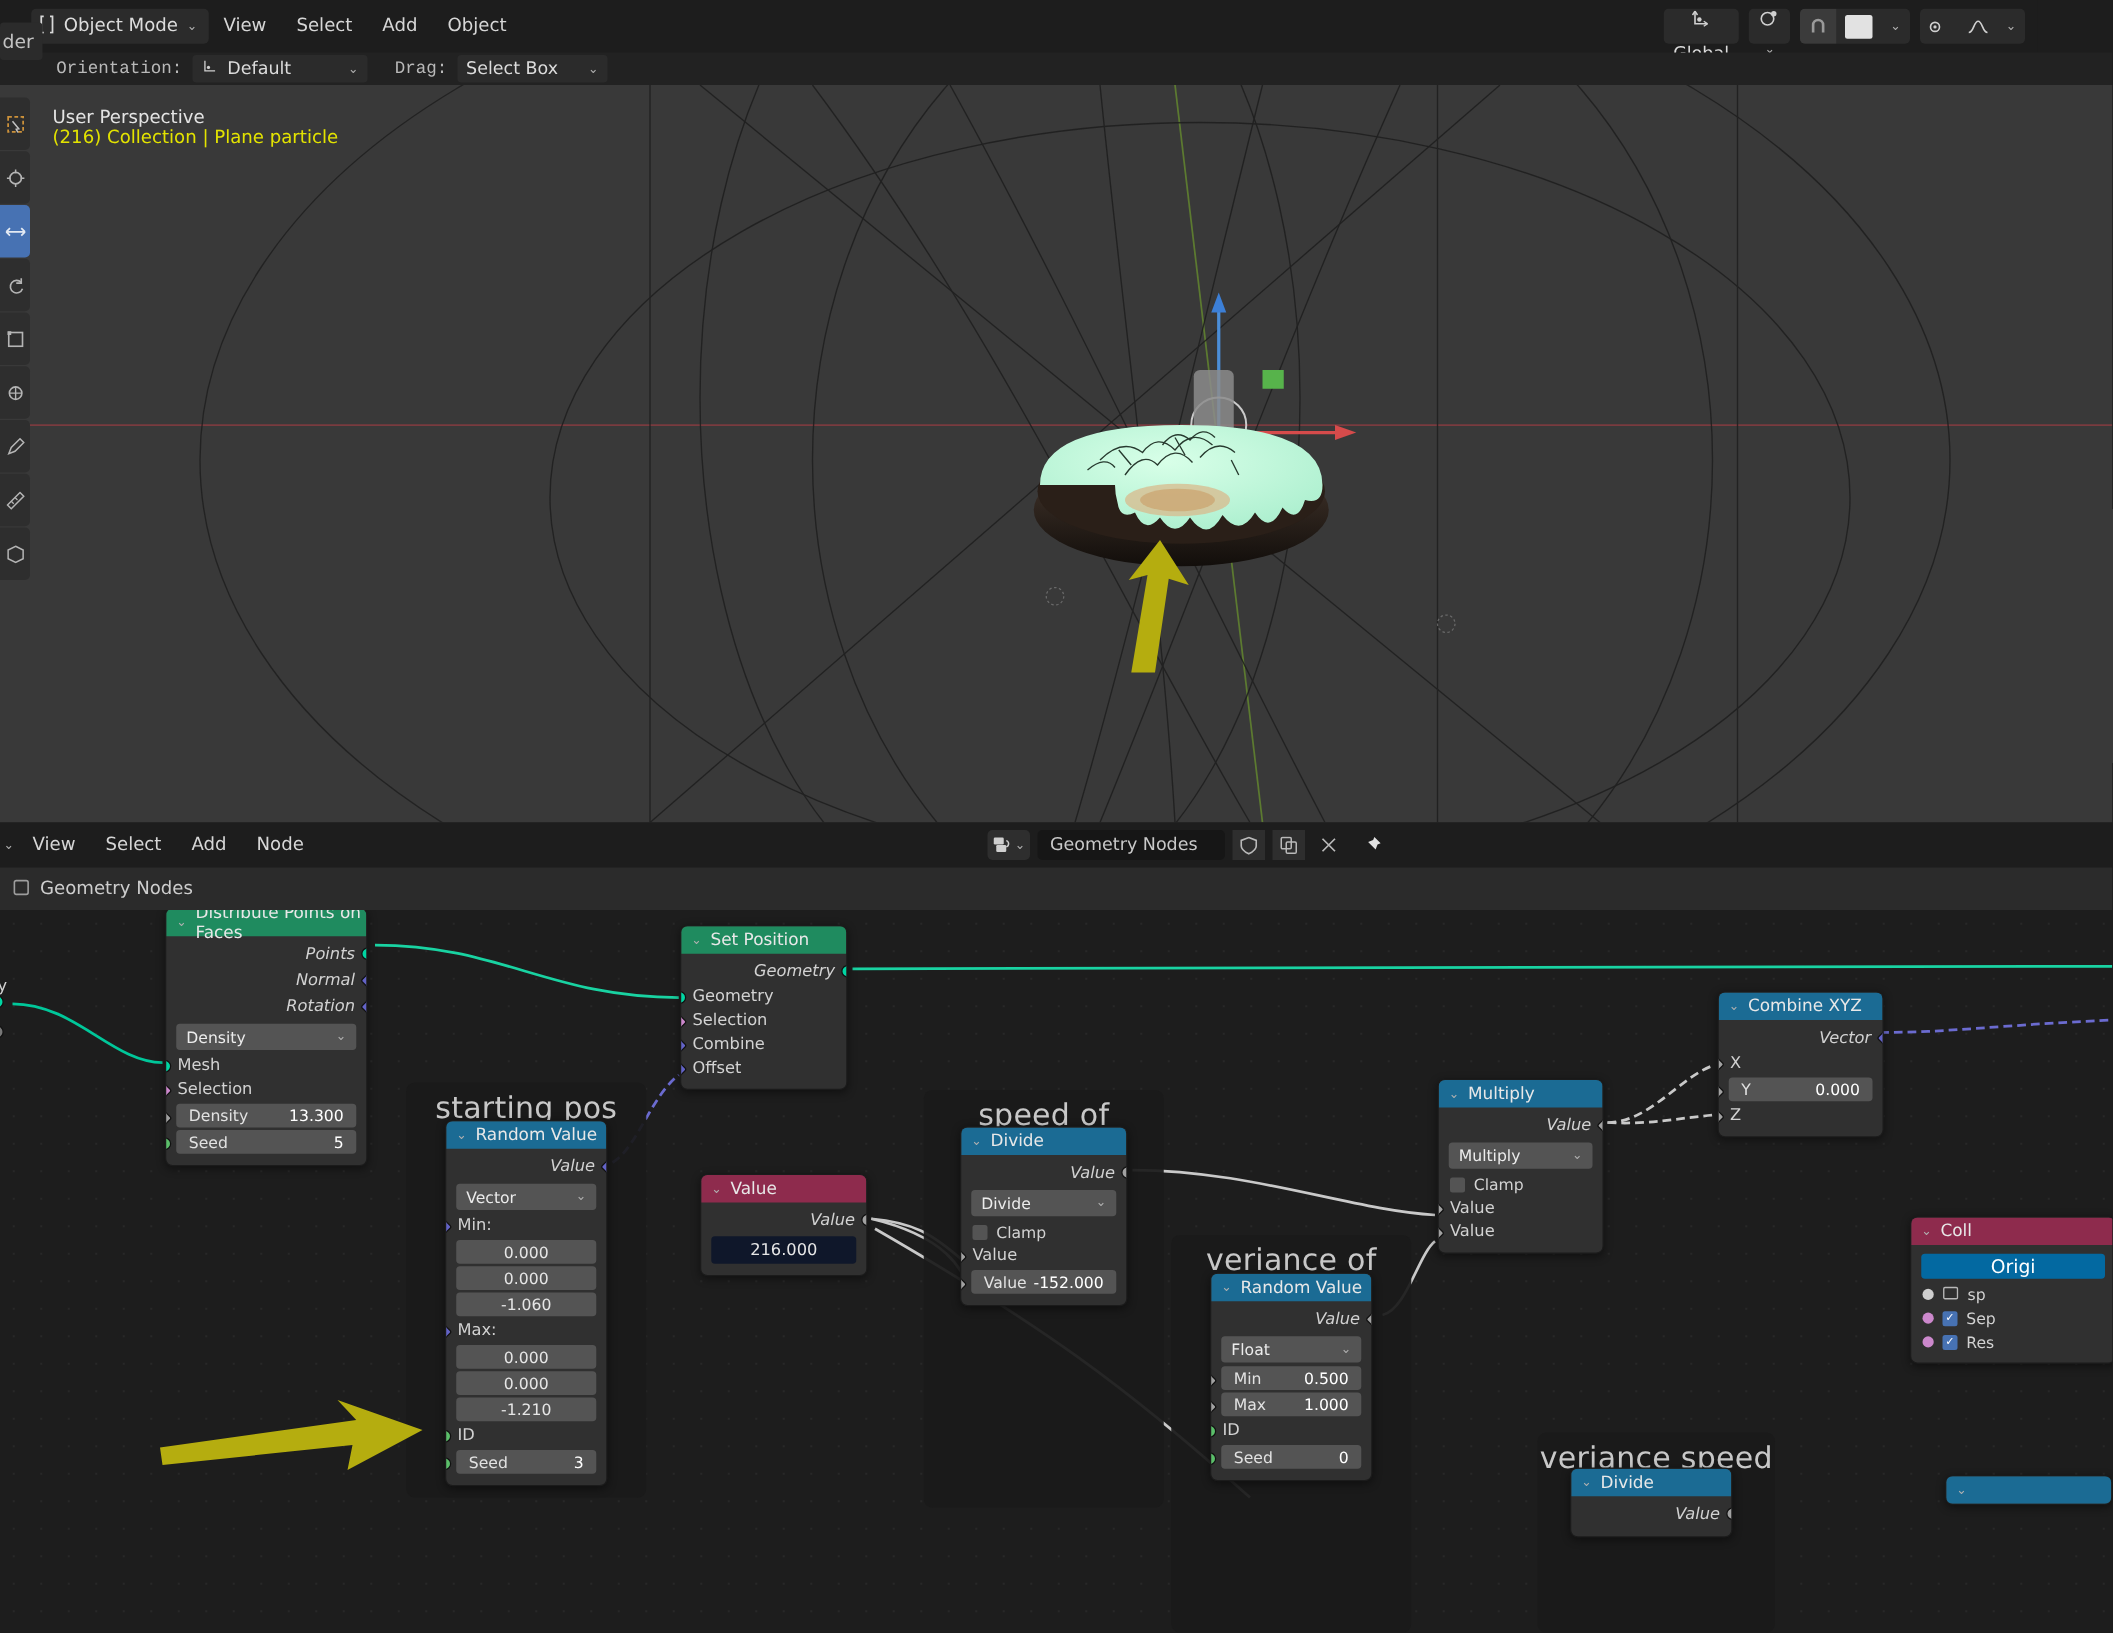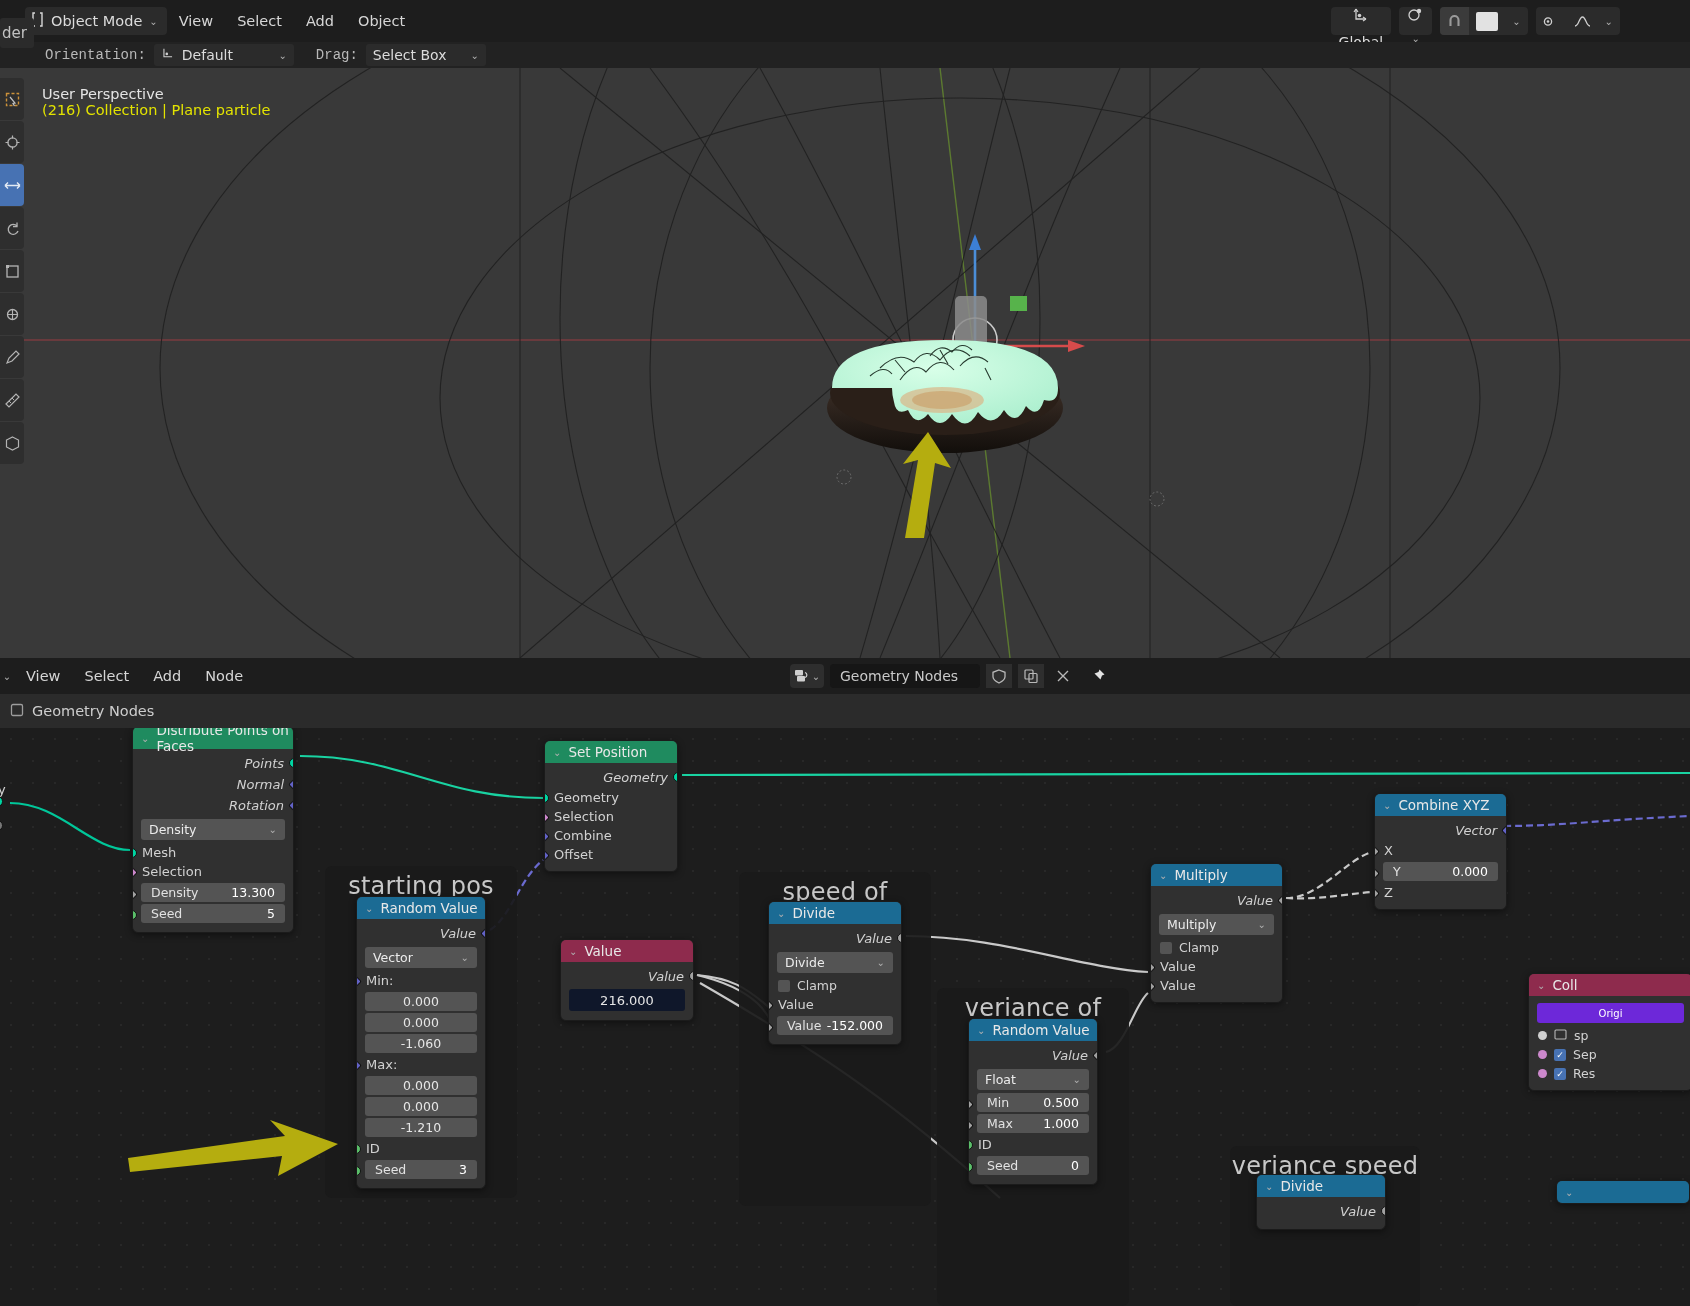--- a/index.html
+++ b/index.html
@@ -102,22 +102,22 @@
   .select { height:21px; margin:3px 8px; background:#545454; border-radius:3px;
      display:flex; align-items:center; justify-content:space-between; padding:0 8px;
      color:#ececec; font-size:12.5px; }
   .chk { display:flex; align-items:center; gap:7px; padding:2px 9px; color:#d2d2d2;
      font-size:12.5px;}
   .box { width:12px; height:12px; background:#545454; border-radius:2px; }
   .box.on { background:#4772b3; display:flex; align-items:center; justify-content:center;
      color:#fff; font-size:9px; }
   .lbl-row { padding:1px 9px; color:#d2d2d2; font-size:13px; position:relative;
      height:19px; display:flex; align-items:center;}
-  .btn-blue { height:20px; margin:3px 8px; background:#6d28d9; border-radius:3px;
-     display:flex; align-items:center; justify-content:center; color:#fff; font-size:10px;}
+  .btn-blue { height:20px; margin:3px 8px; background:#0369a1; border-radius:3px;
+     display:flex; align-items:center; justify-content:center; color:#fff; font-size:15px;}
   .radio { width:9px; height:9px; border-radius:50%; background:#cfcfcf; }
 
   svg.links { position:absolute; left:0; top:0; width:1690px; height:578px;
      pointer-events:none; }
 </style>
 </head>
 <body>
 <div id="app">
 
 <div class="vp-header">

